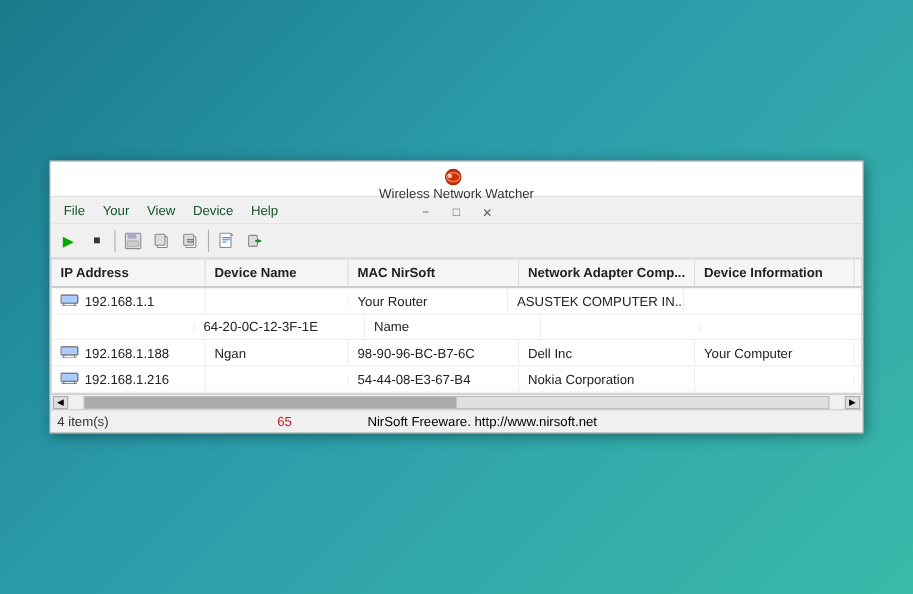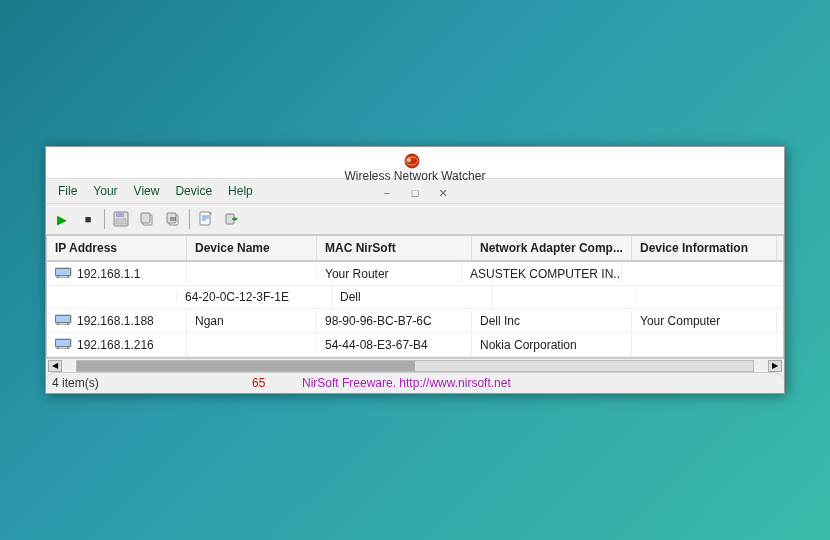--- a/index.html
+++ b/index.html
@@ -173,36 +173,35 @@
       font-size: 8px;
       cursor: pointer;
     }
     .status-bar {
       display: flex;
       align-items: center;
       background: #f0f0f0;
       border-top: 1px solid #ccc;
       padding: 3px 6px;
       font-size: 12px;
-      border-radius: 10px;
     }
     .status-left {
       width: 200px;
       color: #333;
     }
     .status-mid {
       width: 50px;
       color: #b91c1c;
     }
     .status-link {
       color: #0066cc;
       text-decoration: none;
       flex: 1;
     }
-    .status-link span { color: #a21caf; }
+    .status-link span { color: #000000; margin-left: 32px; }
   </style>
 </head>
 <body>
 
 <div class="window">
 
   <div class="title-bar">
     <div class="title-bar-icon">
       <svg width="16" height="16" viewBox="0 0 16 16">
         <circle cx="8" cy="8" r="7" fill="#cc3300" stroke="#aa2200" stroke-width="1"></circle>
@@ -296,21 +295,21 @@
           <span>192.168.1.1</span>
         </div>
         <div class="list-cell col-name"></div>
         <div class="list-cell col-info">Your Router</div>
         <div class="list-cell col-adapter">ASUSTEK COMPUTER IN...</div>
       </div>
 
       <div class="list-row">
         <div class="list-cell col-name"></div>
         <div class="list-cell col-mac">64-20-0C-12-3F-1E</div>
-        <div class="list-cell col-adapter">Dell</div>
+        <div class="list-cell col-adapter">Name</div>
         <div class="list-cell col-info"></div>
       </div>
 
       <div class="list-row">
         <div class="list-cell col-ip">
           <span>
             <svg width="18" height="12" viewBox="0 0 18 12">
               <rect x="0" y="2" width="16" height="8" rx="1" fill="#888" stroke="#555" stroke-width="0.5"></rect>
               <rect x="1" y="3" width="14" height="6" fill="#aaccff"></rect>
               <line x1="3" y1="10" x2="3" y2="12" stroke="#666" stroke-width="1"></line>

